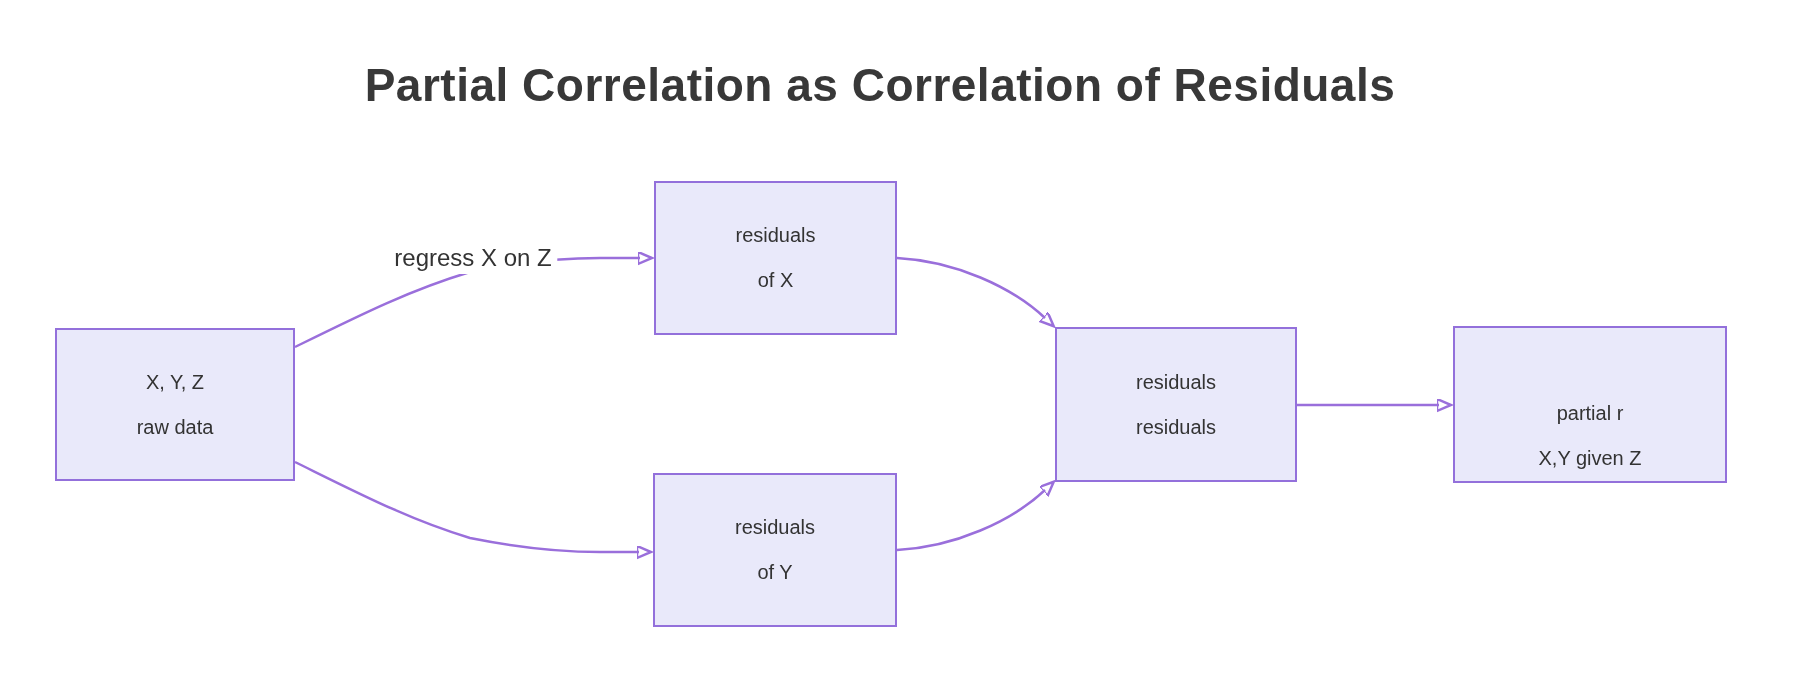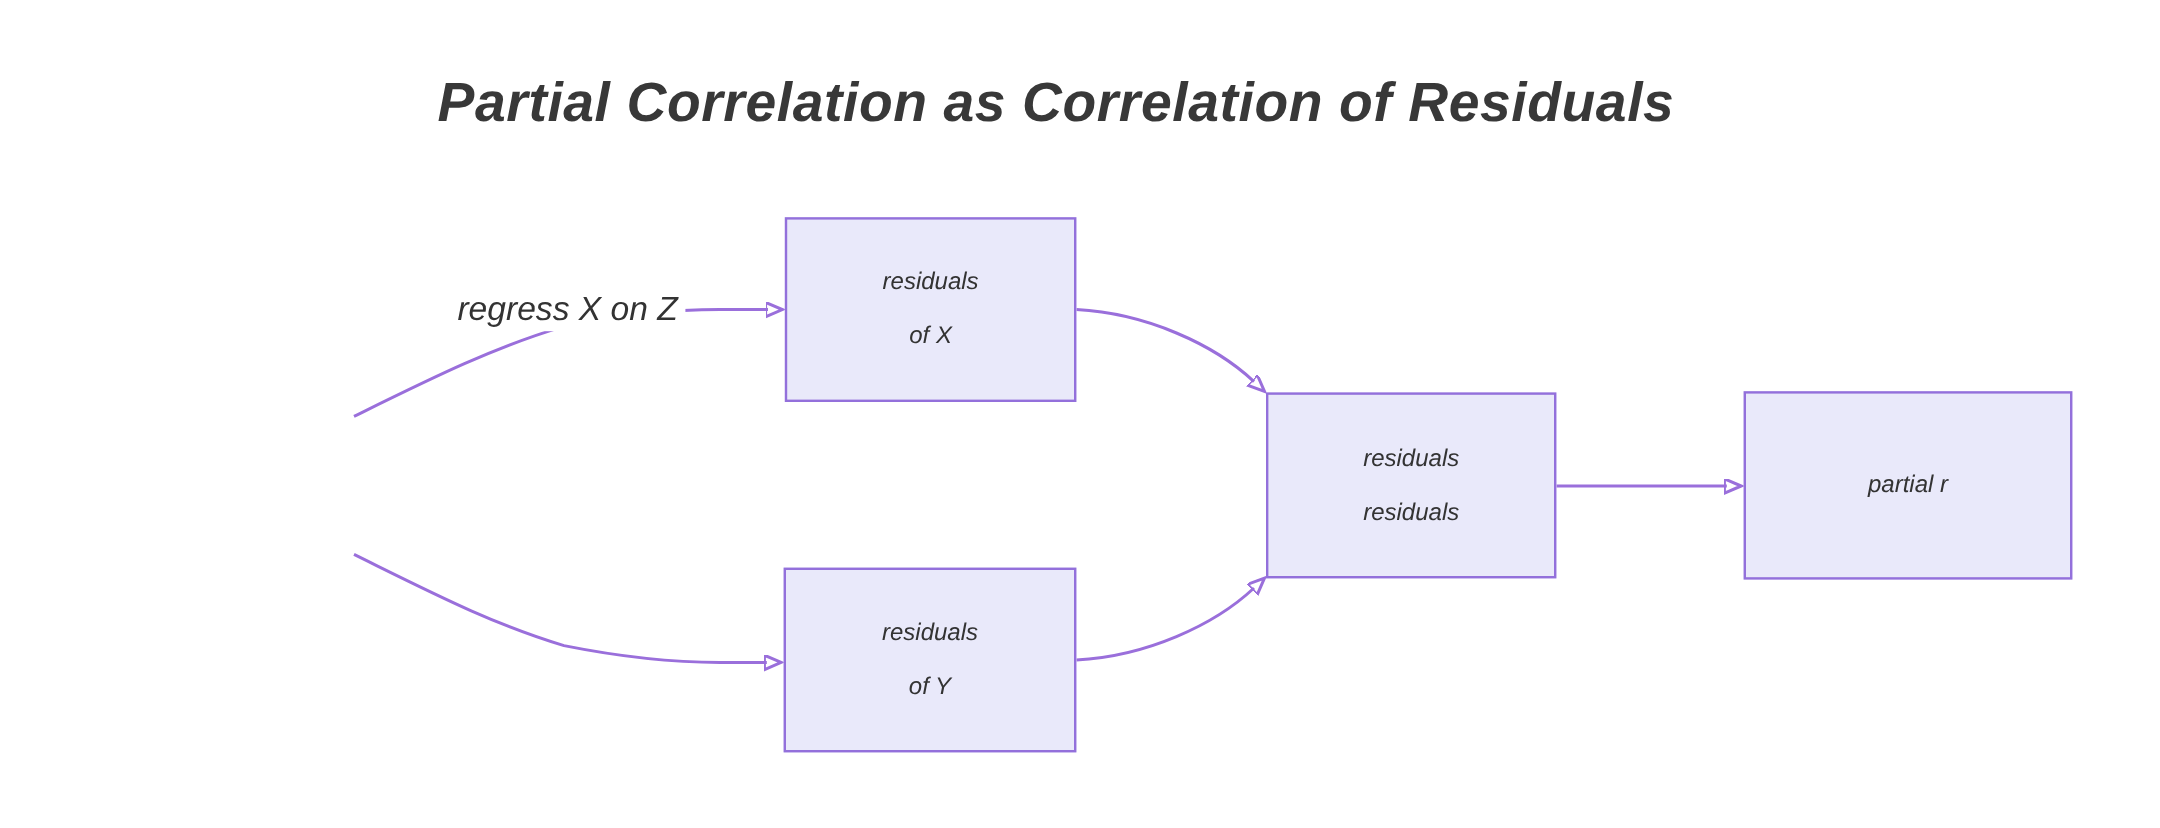--- a/index.html
+++ b/index.html
@@ -10,21 +10,20 @@
     --background:#FFFFFF;
   }
   *{box-sizing:border-box;margin:0;padding:0;}
   html,body{background:#fff;}
   body{font-family:"Liberation Sans","DejaVu Sans",sans-serif;}
   .canvas{
     position:relative;
     width:1800px;height:690px;
     background:var(--background);
     overflow:hidden;
-    font-style:italic;
   }
   .diagram-title{
     position:absolute;
     left:0;top:58px;width:1760px;
     text-align:center;
     font-size:46px;
     font-weight:700;
     color:#383838;
     letter-spacing:0.5px;
   }
@@ -47,28 +46,28 @@
     justify-content:center;
     color:var(--text);
     font-size:20px;
     line-height:45px;
     text-align:center;
   }
   .node-a{left:55px; top:328px; width:240px; height:153px;}
   .node-b{left:654px; top:181px; width:243px; height:154px;}
   .node-c{left:653px; top:473px; width:244px; height:154px;}
   .node-d{left:1055px;top:327px; width:242px; height:155px;}
-  .node-e{left:1453px;top:326px; width:274px; height:157px;}
+  .node-e{left:1453px;top:326px; width:274px; height:157px;justify-content:flex-end;}
   .edge-label{
     position:absolute;
     transform:translate(-50%,-50%);
     background:var(--background);
     padding:2px 6px;
     color:var(--text);
-    font-size:28px;
+    font-size:24px;
     white-space:nowrap;
   }
   .edge-label-x{left:473px;top:258px;}
   .edge-label-y{left:477px;top:552px;}
 </style>
 </head>
 <body>
 
 <div class="canvas">
 
@@ -80,35 +79,40 @@
         <path class="arrow-head" d="M0,0 L14,6 L0,12 Z" stroke="none"></path>
       </marker>
     </defs>
     <path d="M295,347 C360,315 410,290 470,272 C520,262 565,258 600,258 L640,258" marker-end="url(#arrow)"></path>
     <path d="M295,462 C360,494 410,520 470,538 C520,548 565,552 600,552 L639,552" marker-end="url(#arrow)"></path>
     <path d="M897,258 C955,261 1012,287 1045,318" marker-end="url(#arrow)"></path>
     <path d="M897,550 C955,547 1012,521 1045,490" marker-end="url(#arrow)"></path>
     <path d="M1297,405 L1439,405" marker-end="url(#arrow)"></path>
   </svg>
 
+  <div class="node node-a">
+    <span>X, Y, Z</span>
+    <span>raw data</span>
+  </div>
 
   <div class="node node-b">
     <span>residuals</span>
     <span>of X</span>
   </div>
 
   <div class="node node-c">
     <span>residuals</span>
     <span>of Y</span>
   </div>
 
   <div class="node node-d">
     <span>residuals</span>
     <span>residuals</span>
   </div>
 
   <div class="node node-e">
     <span>partial r</span>
+    <span>X,Y given Z</span>
   </div>
 
   <div class="edge-label edge-label-x">regress X on Z</div>
 
 </div>
 
 </body></html>

